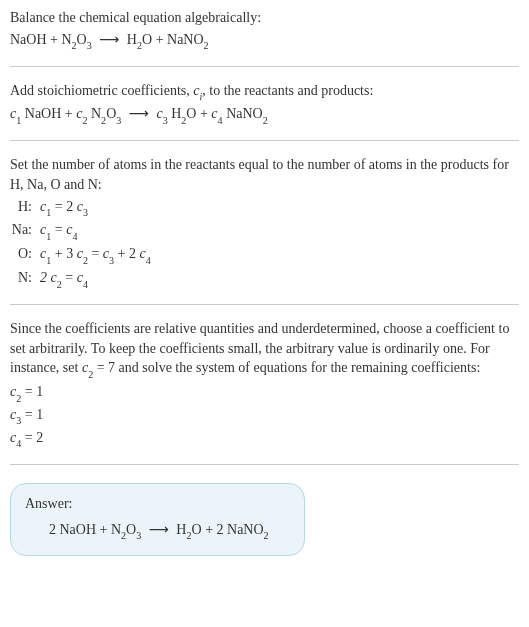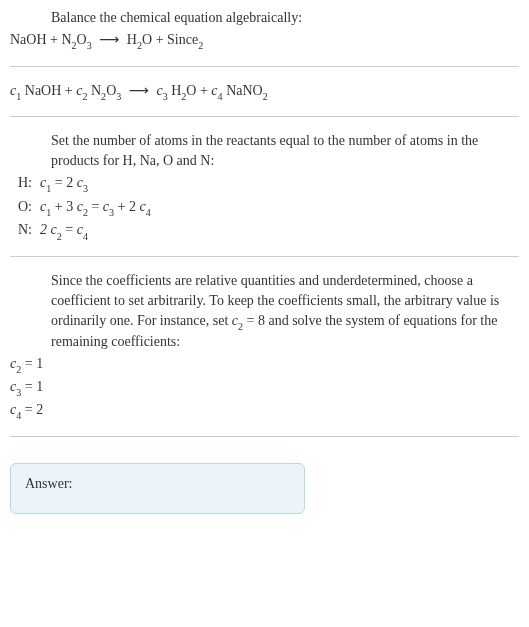--- a/index.html
+++ b/index.html
@@ -30,89 +30,101 @@
     .eq-label {
       width: 30px;
       text-align: right;
       padding-right: 8px;
     }
     .eq-expr { }
     .italic { font-style: italic; }
     .answer-box {
       background: #eaf4f9;
       border: 1px solid #b8d8e8;
-      border-radius: 6px;
+      border-radius: 16px;
       padding: 10px 14px 14px 14px;
-      margin-top: 12px;
+      margin-top: 4px;
       display: inline-block;
       min-width: 295px;
     }
     .answer-label {
       font-size: 14px;
       margin-bottom: 6px;
     }
     .answer-eq {
       padding-left: 24px;
       font-size: 14px;
     }
-    .para { margin-bottom: 2px; margin-left: 41px; }
+    .para { margin-bottom: 2px; }
     .coefline { margin: 1px 0; }
   </style>
 </head>
 <body>
 
 <div class="section">
   <div class="para">Balance the chemical equation algebraically:</div>
   <div>
     <span>NaOH + N</span><span class="sub">2</span><span>O</span><span class="sub">3</span>
     <span class="arrow">⟶</span>
-    <span>H</span><span class="sub">2</span><span>O + Since</span><span class="sub">2</span>
+    <span>H</span><span class="sub">2</span><span>O + NaNO</span><span class="sub">2</span>
   </div>
 </div>
 
 <hr>
 
 <div class="section">
+  <div class="para">
+    <span>Add stoichiometric coefficients, </span><span class="italic">c</span><span class="sub italic">i</span><span>, to the reactants and products:</span>
+  </div>
   <div>
     <span class="italic">c</span><span class="sub">1</span><span> NaOH + </span><span class="italic">c</span><span class="sub">2</span><span> N</span><span class="sub">2</span><span>O</span><span class="sub">3</span>
     <span class="arrow">⟶</span>
     <span class="italic">c</span><span class="sub">3</span> <span>H</span><span class="sub">2</span><span>O + </span><span class="italic">c</span><span class="sub">4</span><span> NaNO</span><span class="sub">2</span>
   </div>
 </div>
 
 <hr>
 
 <div class="section">
   <div class="para">Set the number of atoms in the reactants equal to the number of atoms in the products for H, Na, O and N:</div>
   <div>
     <div class="eq-row">
       <div class="eq-label">H:</div>
       <div class="eq-expr"><span class="italic">c</span><span class="sub">1</span><span> = 2</span> <span class="italic">c</span><span class="sub">3</span></div>
     </div>
     <div class="eq-row">
+      <div class="eq-label">Na:</div>
+      <div class="eq-expr"><span class="italic">c</span><span class="sub">1</span><span> = </span><span class="italic">c</span><span class="sub">4</span></div>
+    </div>
+    <div class="eq-row">
       <div class="eq-label">O:</div>
       <div class="eq-expr"><span class="italic">c</span><span class="sub">1</span><span> + 3</span> <span class="italic">c</span><span class="sub">2</span><span> = </span><span class="italic">c</span><span class="sub">3</span><span> + 2</span> <span class="italic">c</span><span class="sub">4</span></div>
     </div>
     <div class="eq-row">
       <div class="eq-label">N:</div>
       <div class="eq-expr"><span class="italic">2 c</span><span class="sub">2</span><span> = </span><span class="italic">c</span><span class="sub">4</span></div>
     </div>
   </div>
 </div>
 
 <hr>
 
 <div class="section">
   <div class="para">
-    <span>Since the coefficients are relative quantities and underdetermined, choose a coefficient to set arbitrarily. To keep the coefficients small, the arbitrary value is ordinarily one. For instance, set </span><span class="italic">c</span><span class="sub">2</span><span> = 8 and solve the system of equations for the remaining coefficients:</span>
+    <span>Since the coefficients are relative quantities and underdetermined, choose a coefficient to set arbitrarily. To keep the coefficients small, the arbitrary value is ordinarily one. For instance, set </span><span class="italic">c</span><span class="sub">2</span><span> = 7 and solve the system of equations for the remaining coefficients:</span>
   </div>
   <div class="coefline"><span class="italic">c</span><span class="sub">2</span><span> = 1</span></div>
   <div class="coefline"><span class="italic">c</span><span class="sub">3</span><span> = 1</span></div>
   <div class="coefline"><span class="italic">c</span><span class="sub">4</span><span> = 2</span></div>
 </div>
 
 <hr>
 
 <div class="section">
   <div class="answer-box">
     <div class="answer-label">Answer:</div>
+    <div class="answer-eq">
+      <span>2 NaOH + N</span><span class="sub">2</span><span>O</span><span class="sub">3</span>
+      <span class="arrow">⟶</span>
+      <span>H</span><span class="sub">2</span><span>O + 2 NaNO</span><span class="sub">2</span>
+    </div>
   </div>
 </div>
 
 </body></html>

